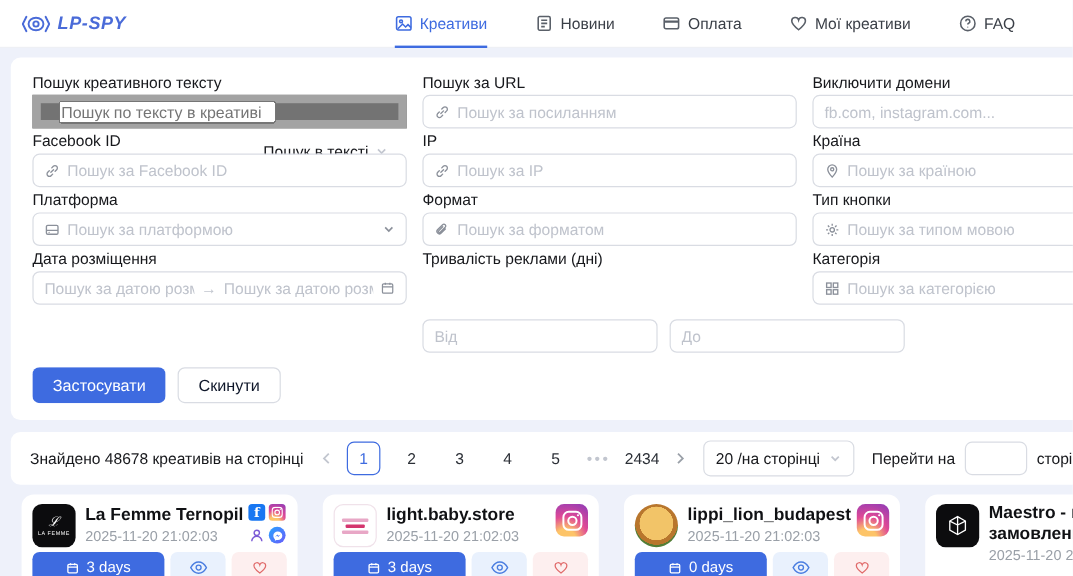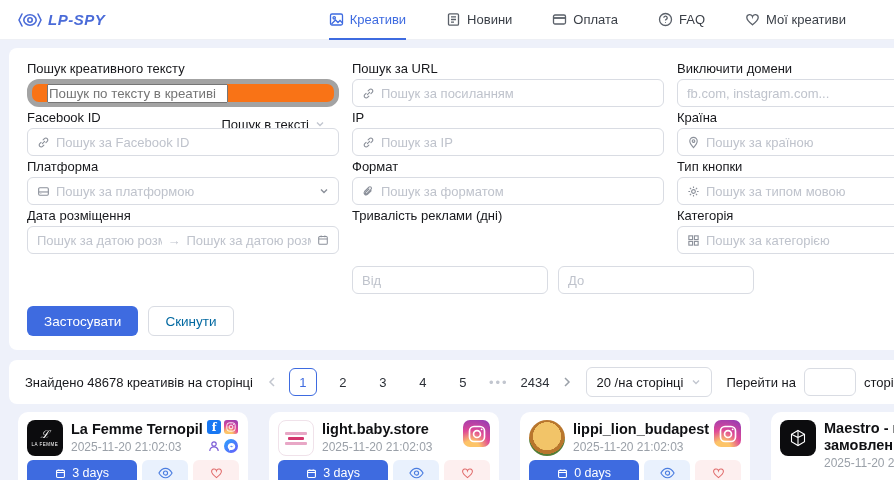--- a/index.html
+++ b/index.html
@@ -30,31 +30,31 @@
   .field-label { font-size:13px; line-height:14px; margin-bottom:3px; color:#17181c; font-weight:500; }
   .control {
     height:28px; border:1px solid #d9dce3; border-radius:6px; background:#fff;
     display:flex; align-items:center; padding:0 9px; gap:6px;
   }
   .control svg { flex:none; stroke:#8b909a; }
   .control input { border:none; outline:none; flex:1; min-width:0; font-size:13px; font-family:inherit; color:#17181c; background:transparent; }
   .control input::placeholder { color:#bfc3cc; }
   .ph { color:#bfc3cc; flex:1; white-space:nowrap; overflow:hidden; }
   .chev { margin-left:auto; flex:none; }
-  .group { display:flex; height:28px; border:5px solid #a3a3a3; border-radius:12px; background:#f97316; align-items:stretch; }
+  .group { display:flex; height:28px; border:7px solid #a3a3a3; border-radius:0; background:#737373; align-items:stretch; }
   .group .part { display:flex; align-items:center; gap:6px; padding:0 9px; }
   .group .part.grow { flex:1; min-width:0; }
   .group .addon { border-left:1px solid #e4e6eb; color:#17181c; font-weight:500; white-space:nowrap;margin-top:40px; }
   .range .arrow { color:#c2c6cf; flex:none; }
   .duo { display:flex; gap:10px; }
   .duo .control { flex:1;margin-top:40px; }
   .btn-row { margin-top:12px; display:flex; gap:10px; }
   .btn { height:30px; padding:0 16px; border-radius:6px; font-size:13.5px; cursor:pointer; border:1px solid transparent; font-family:inherit; }
   .btn-primary { background:#3e6be0; color:#fff; }
-  .btn-default { background:#fff; color:#0369a1; border-color:#d9dce3; }
+  .btn-default { background:#fff; color:#0f172a; border-color:#d9dce3; }
   
   .pager-panel { width:1005px; margin-top:10px; height:44px; display:flex; align-items:center; padding:0 16px; gap:14px; }
   .pager-pages { display:flex; align-items:center; gap:12px; }
   .page-no { min-width:28px; height:28px; display:flex; align-items:center; justify-content:center; cursor:pointer; color:#2b2f36; border-radius:6px; }
   .page-no.active { border:1px solid #3e6be0; color:#3e6be0; font-weight:500; }
   .page-arrow { color:#c2c6cf; cursor:pointer; display:flex; align-items:center; }
   .dots { color:#c2c6cf; letter-spacing:2px; }
   .size-select { height:30px; border:1px solid #d9dce3; border-radius:6px; display:flex; align-items:center; gap:8px; padding:0 10px; cursor:pointer; }
   .goto { display:flex; align-items:center; gap:8px; }
   .goto input { width:52px; height:28px; border:1px solid #d9dce3; border-radius:6px; outline:none; padding:0 6px; font-family:inherit; }
@@ -117,31 +117,31 @@
     </div>
     <div class="nav-item">
       <svg width="15" height="15" viewBox="0 0 15 15" fill="none" stroke-width="1.3">
           <rect x="1.5" y="3" width="12" height="9" rx="1.5"></rect>
           <path d="M1.5 6h12" stroke-width="1.8"></path>
         </svg>
       <span>Оплата</span>
     </div>
     <div class="nav-item">
       <svg width="15" height="15" viewBox="0 0 15 15" fill="none" stroke-width="1.3">
+          <path d="M7.5 12.8 C4 10 1.8 7.8 1.8 5.5 a2.9 2.9 0 0 1 5.7-.8 a2.9 2.9 0 0 1 5.7.8 c0 2.3-2.2 4.5-5.7 7.3z"></path>
+        </svg>
+      <span>Мої креативи</span>
+    </div>
+    <div class="nav-item">
+      <svg width="15" height="15" viewBox="0 0 15 15" fill="none" stroke-width="1.3">
           <circle cx="7.5" cy="7.5" r="6"></circle>
           <path d="M5.8 5.8 a1.7 1.7 0 1 1 2.4 1.6 c-.5.25-.7.6-.7 1.1"></path>
           <circle cx="7.5" cy="10.6" r=".5" fill="#5a6069" stroke="none"></circle>
         </svg>
       <span>FAQ</span>
-    </div>
-    <div class="nav-item">
-      <svg width="15" height="15" viewBox="0 0 15 15" fill="none" stroke-width="1.3">
-          <path d="M7.5 12.8 C4 10 1.8 7.8 1.8 5.5 a2.9 2.9 0 0 1 5.7-.8 a2.9 2.9 0 0 1 5.7.8 c0 2.3-2.2 4.5-5.7 7.3z"></path>
-        </svg>
-      <span>Мої креативи</span>
     </div>
   </div>
 </div>
 
 <div class="content">
 
   <div class="panel filter-panel">
     <div class="filter-grid">
 
       <div>

